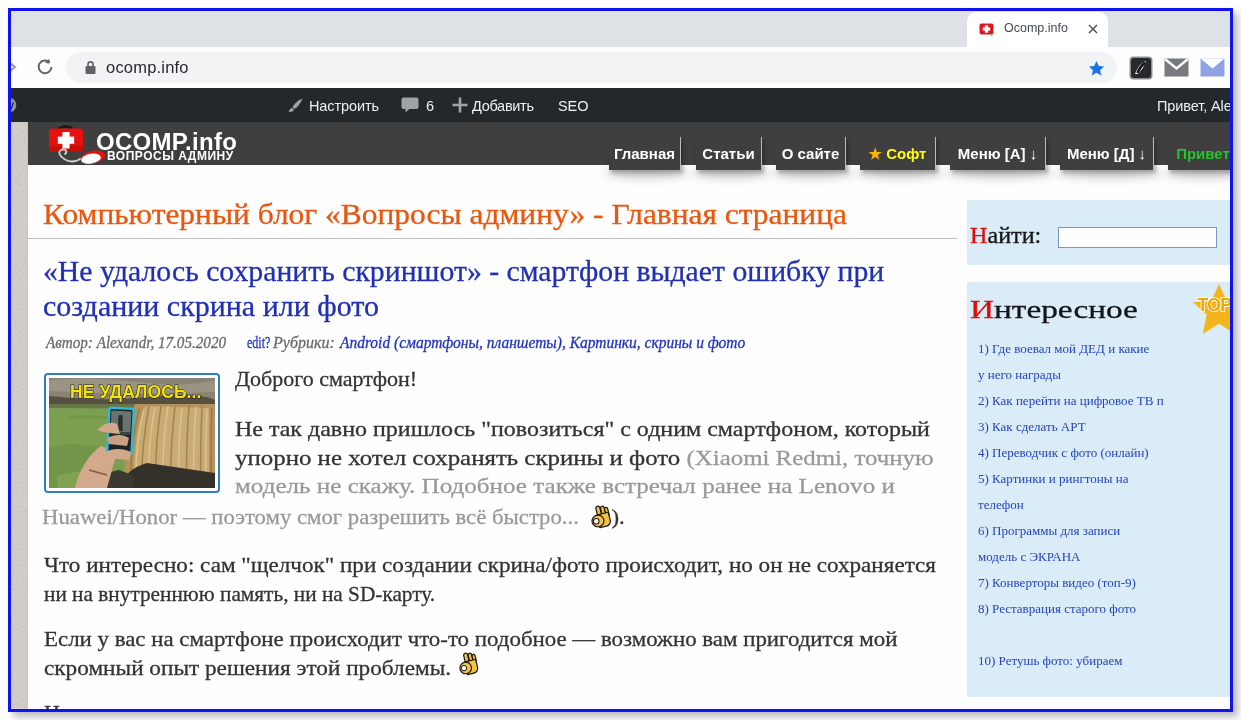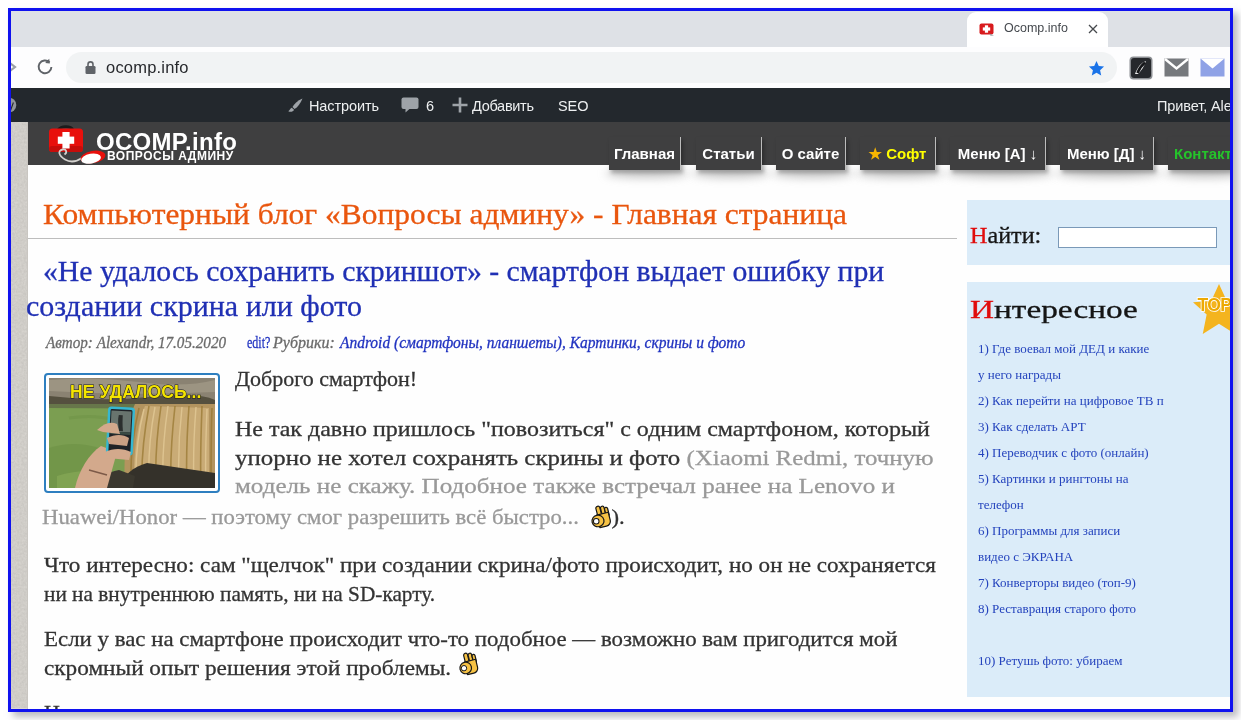--- a/index.html
+++ b/index.html
@@ -150,26 +150,26 @@
     <div class="navsh" style="left:856px;width:88px"></div>
     <div class="navsh" style="left:946px;width:108px"></div>
     <div class="navsh" style="left:1056px;width:106px"></div>
     <div class="navsh" style="left:1164px;width:82px"></div>
     <div class="navbtn" style="left:609px;width:72px">Главная</div>
     <div class="navbtn" style="left:696px;width:66px">Статьи</div>
     <div class="navbtn" style="left:776px;width:70px">О сайте</div>
     <div class="navbtn" style="left:860px;width:76px;color:#ffff00"><span style="color:#f7b500">★</span> Софт</div>
     <div class="navbtn" style="left:950px;width:96px">Меню [А] ↓</div>
     <div class="navbtn" style="left:1060px;width:94px">Меню [Д] ↓</div>
-    <div class="navbtn" style="left:1168px;width:70px;color:#25c32b;border-right:none">Контакт</div>
+    <div class="navbtn" style="left:1168px;width:70px;color:#25c32b;border-right:none">Привет</div>
 
     <div class="line" style="left:43px;top:197px;font-size:30px;color:#e9560e;transform:scaleX(1.048)">Компьютерный блог «Вопросы админу» - Главная страница</div>
     <div class="abs" style="left:28px;top:238px;width:929px;height:1px;background:#bdbdbd"></div>
     <div class="line" style="left:43px;top:254px;font-size:30px;color:#2030b4;transform:scaleX(0.991)">«Не удалось сохранить скриншот» - смартфон выдает ошибку при</div>
-    <div class="line" style="left:26px;top:289px;font-size:30px;color:#2030b4">создании скрина или фото</div>
+    <div class="line" style="left:43px;top:289px;font-size:30px;color:#2030b4">создании скрина или фото</div>
 
     <div class="line" style="left:46px;top:334px;font-size:16px;font-style:italic;color:#6b6b6b;transform:scaleX(0.945)">Автор: Alexandr, 17.05.2020</div>
     <div class="line" style="left:247px;top:334px;font-size:16px;color:#2133c0;transform:scaleX(0.75)">edit?</div>
     <div class="line" style="left:273px;top:334px;font-size:16px;font-style:italic;color:#6b6b6b">Рубрики:</div>
     <div class="line" style="left:340px;top:334px;font-size:16px;font-style:italic;color:#2133c0;transform:scaleX(0.967)">Android (смартфоны, планшеты), Картинки, скрины и фото</div>
 
     <div class="abs" style="left:44px;top:373px;width:176px;height:120px;border:2px solid #2e7fc0;border-radius:4px;background:#fff"></div>
     <svg class="abs" style="left:49px;top:378px" width="166" height="110" viewBox="0 0 166 110">
       <rect width="166" height="110" fill="#7b9e51"></rect>
       <rect width="166" height="26" fill="#8a8272"></rect>
@@ -263,20 +263,20 @@
     <div class="line" style="left:970px;top:295px;font-size:26px;color:#151515;transform:scaleX(1.28);transform-origin:0 0"><span style="color:#e00c0c">И</span>нтересное</div>
 
     <div class="sblink" style="left:978px;top:341px">1) Где воевал мой ДЕД и какие</div>
     <div class="sblink" style="left:978px;top:367px">у него награды</div>
     <div class="sblink" style="left:978px;top:393px">2) Как перейти на цифровое ТВ п</div>
     <div class="sblink" style="left:978px;top:419px">3) Как сделать АРТ</div>
     <div class="sblink" style="left:978px;top:445px">4) Переводчик с фото (онлайн)</div>
     <div class="sblink" style="left:978px;top:471px">5) Картинки и рингтоны на</div>
     <div class="sblink" style="left:978px;top:497px">телефон</div>
     <div class="sblink" style="left:978px;top:523px">6) Программы для записи</div>
-    <div class="sblink" style="left:978px;top:549px">видео с ЭКРАНА</div>
+    <div class="sblink" style="left:978px;top:549px">модель с ЭКРАНА</div>
     <div class="sblink" style="left:978px;top:575px">7) Конверторы видео (топ-9)</div>
     <div class="sblink" style="left:978px;top:601px">8) Реставрация старого фото</div>
     <div class="sblink" style="left:978px;top:653px">10) Ретушь фото: убираем</div>
 
   </div>
     </div>
 </div>
 
 </body></html>

